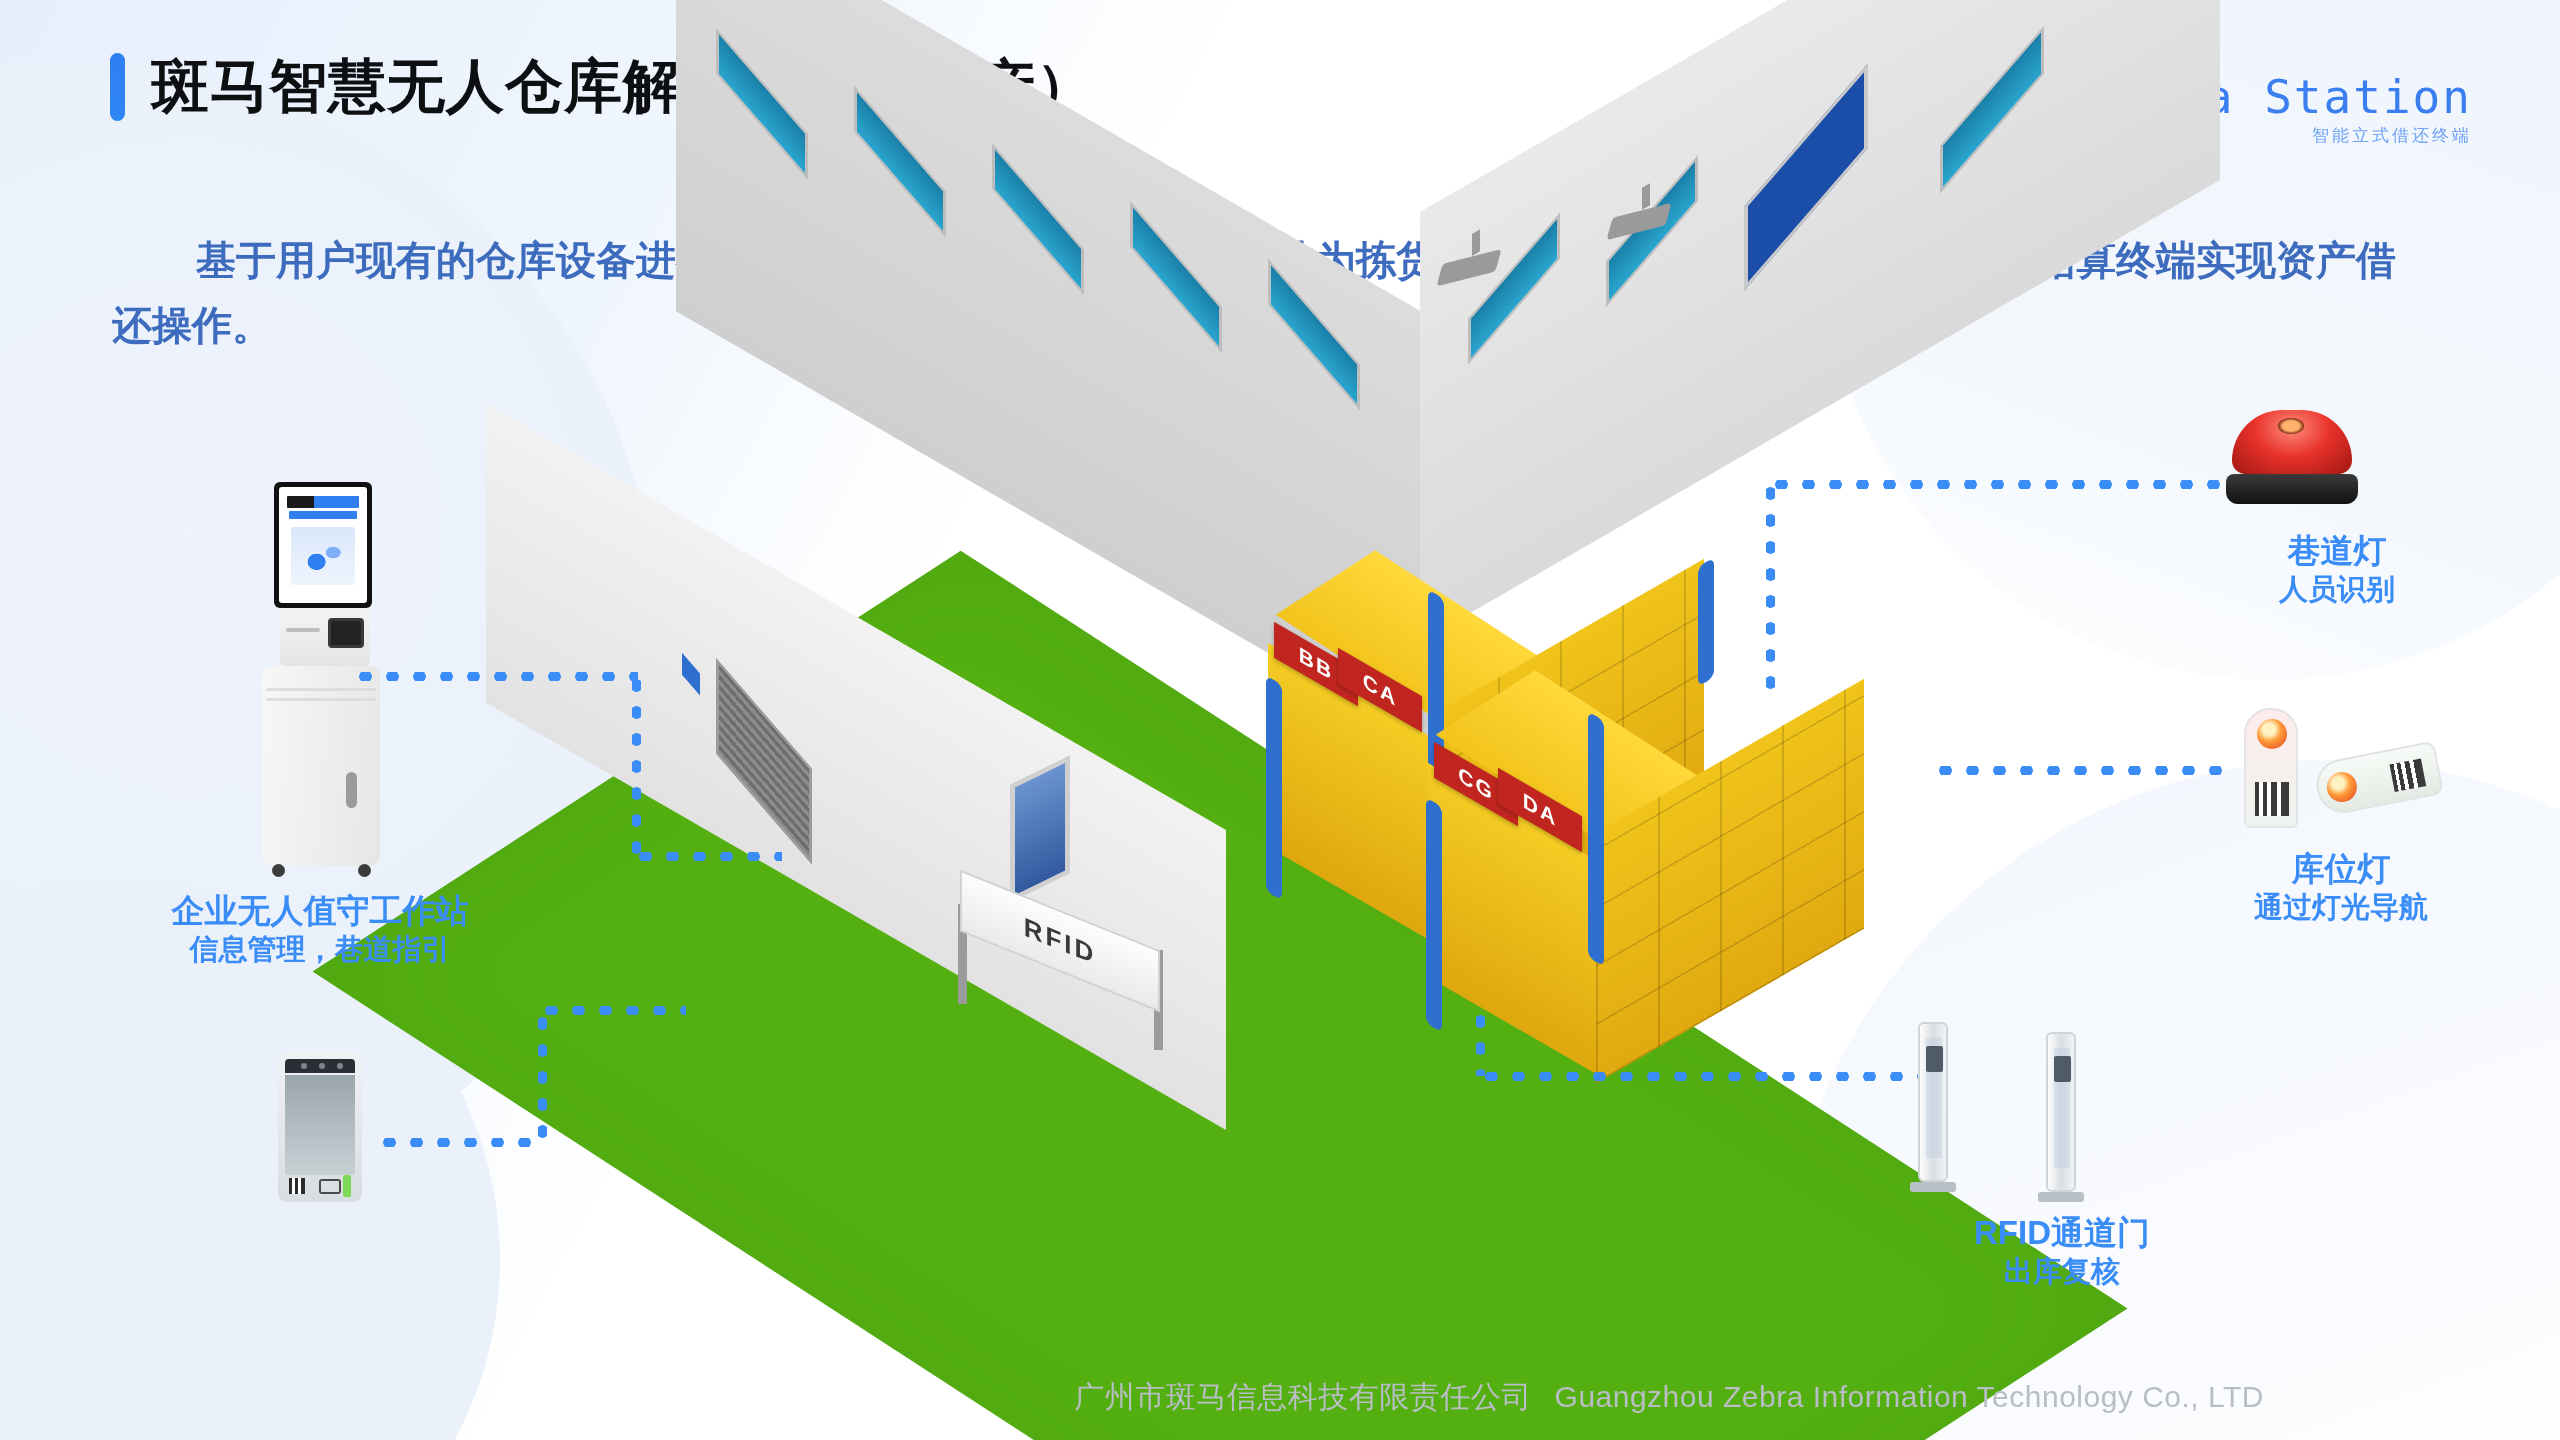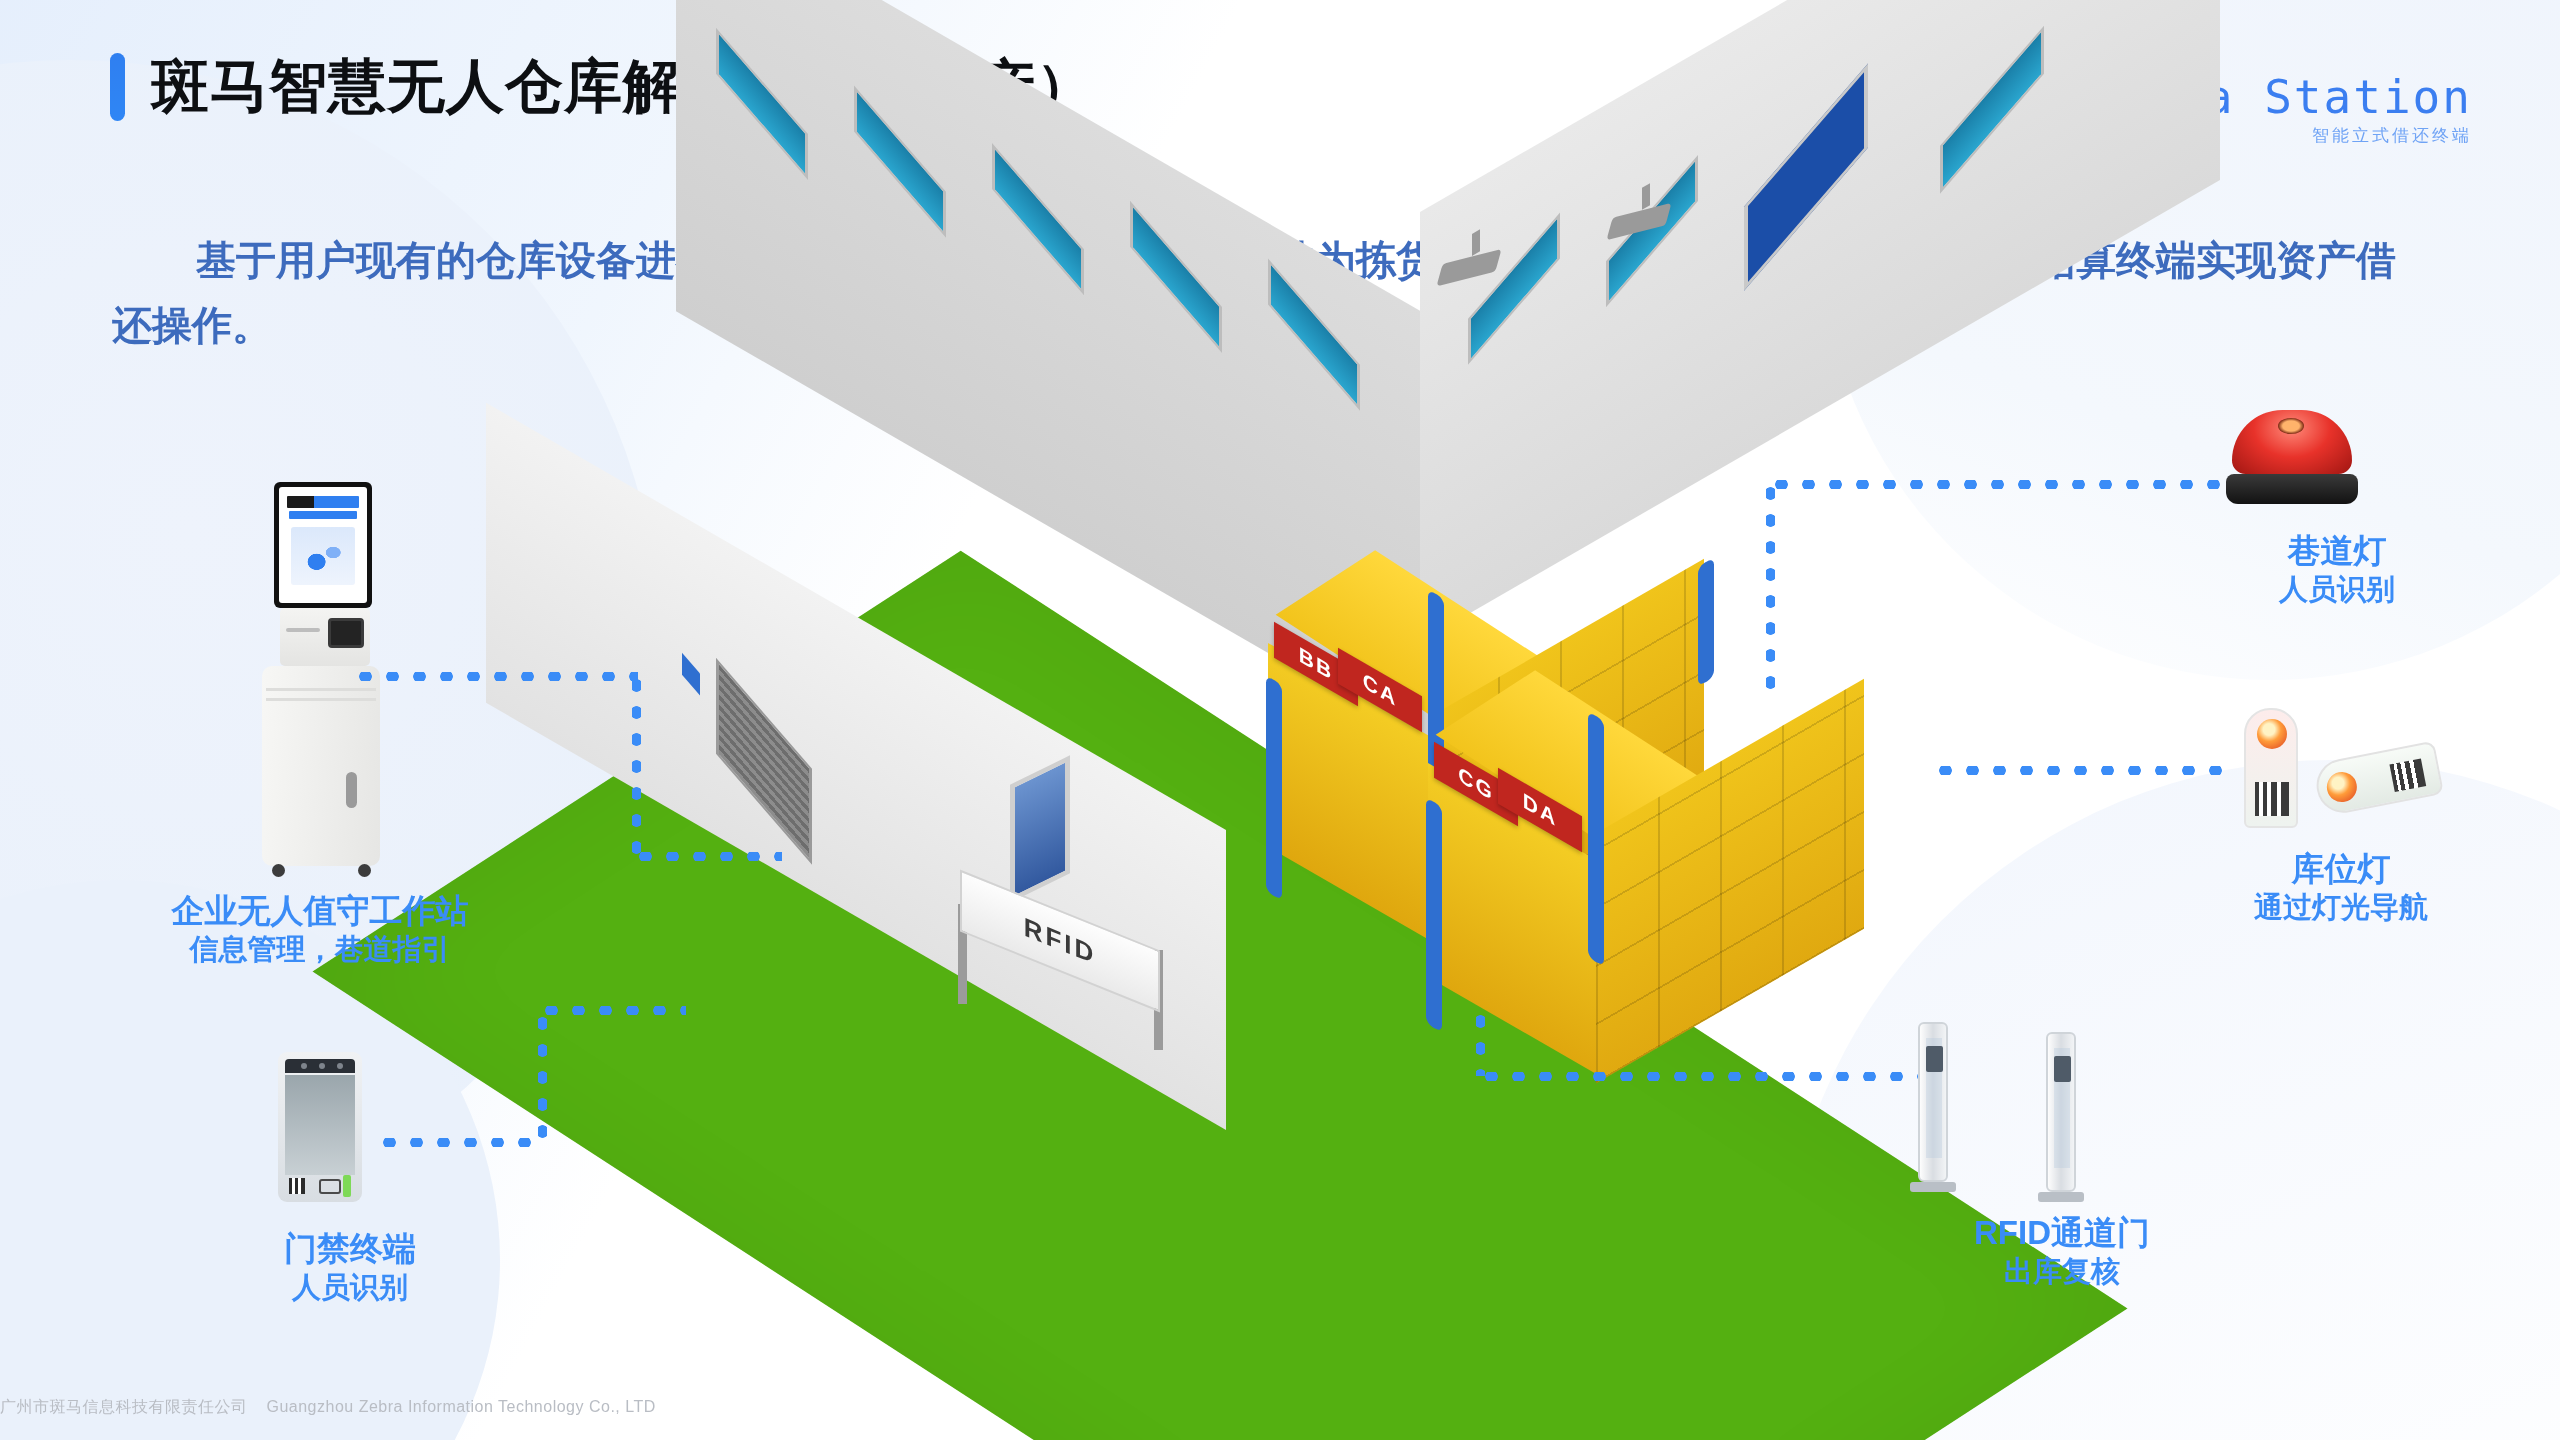--- a/index.html
+++ b/index.html
@@ -210,22 +210,22 @@
     background: linear-gradient(90deg,#3a3a3a 0 4px,#fff 4px 7px,#3a3a3a 7px 11px,#fff 11px 15px,#3a3a3a 15px 20px,#fff 20px 24px,#3a3a3a 24px 32px); }
 
   
   .gate-pillar { width:30px; height:160px; background:linear-gradient(90deg,#fdfdfd,#d9dde2,#f2f4f6);
                  border:2px solid #cfd4d9; border-radius:6px; position:relative; }
   .gate-pillar .w { position:absolute; left:6px; top:14px; width:16px; height:120px; background:rgba(180,200,220,.35); }
   .gate-foot { width:46px; height:10px; background:#b9bfc6; border-radius:3px; margin-left:-8px; }
   .gate-panel { position:absolute; left:6px; top:22px; width:17px; height:26px; background:#4f5b68; border-radius:2px; }
 
   
-  .footer { position:absolute; left:0; bottom:22px; width:2264px; text-align:left;
-            font-size:16px; color:#b9bdc4; letter-spacing:.5px; }
+  .footer { position:absolute; left:0; bottom:22px; width:2264px; text-align:right;
+            font-size:30px; color:#b9bdc4; letter-spacing:.5px; }
   .footer .cn { margin-right:14px; }
 </style>
 </head>
 <body>
 
 <div class="page">
 
   <div class="bg-blob-c"></div>
   <div class="bg-blob-d"></div>
   <div class="bg-wedge"></div>
@@ -348,24 +348,20 @@
       <div class="at-foot">
         <div class="at-qr"></div>
         <div class="at-card"></div>
         <div class="at-led"></div>
       </div>
     </div>
   </div>
   <div class="dots" style="left:376px; top:1138px; width:168px;"></div>
   <div class="dots-v" style="left:538px; top:1010px; height:132px;"></div>
   <div class="dots" style="left:538px; top:1006px; width:148px;"></div>
-  <div class="callout-label" style="left:190px; top:1228px; width:320px;">
-    <span class="l1">门禁终端</span>
-    <span class="l2">人员识别</span>
-  </div>
 
   <div class="device" style="left:2232px; top:410px;">
     <div class="beacon-dome"></div>
     <div class="beacon-base"></div>
   </div>
   <div class="dots" style="left:1768px; top:480px; width:452px;"></div>
   <div class="dots-v" style="left:1766px; top:480px; height:212px;"></div>
   <div class="callout-label" style="left:2172px; top:530px; width:330px;">
     <span class="l1">巷道灯</span>
     <span class="l2">人员识别</span>

